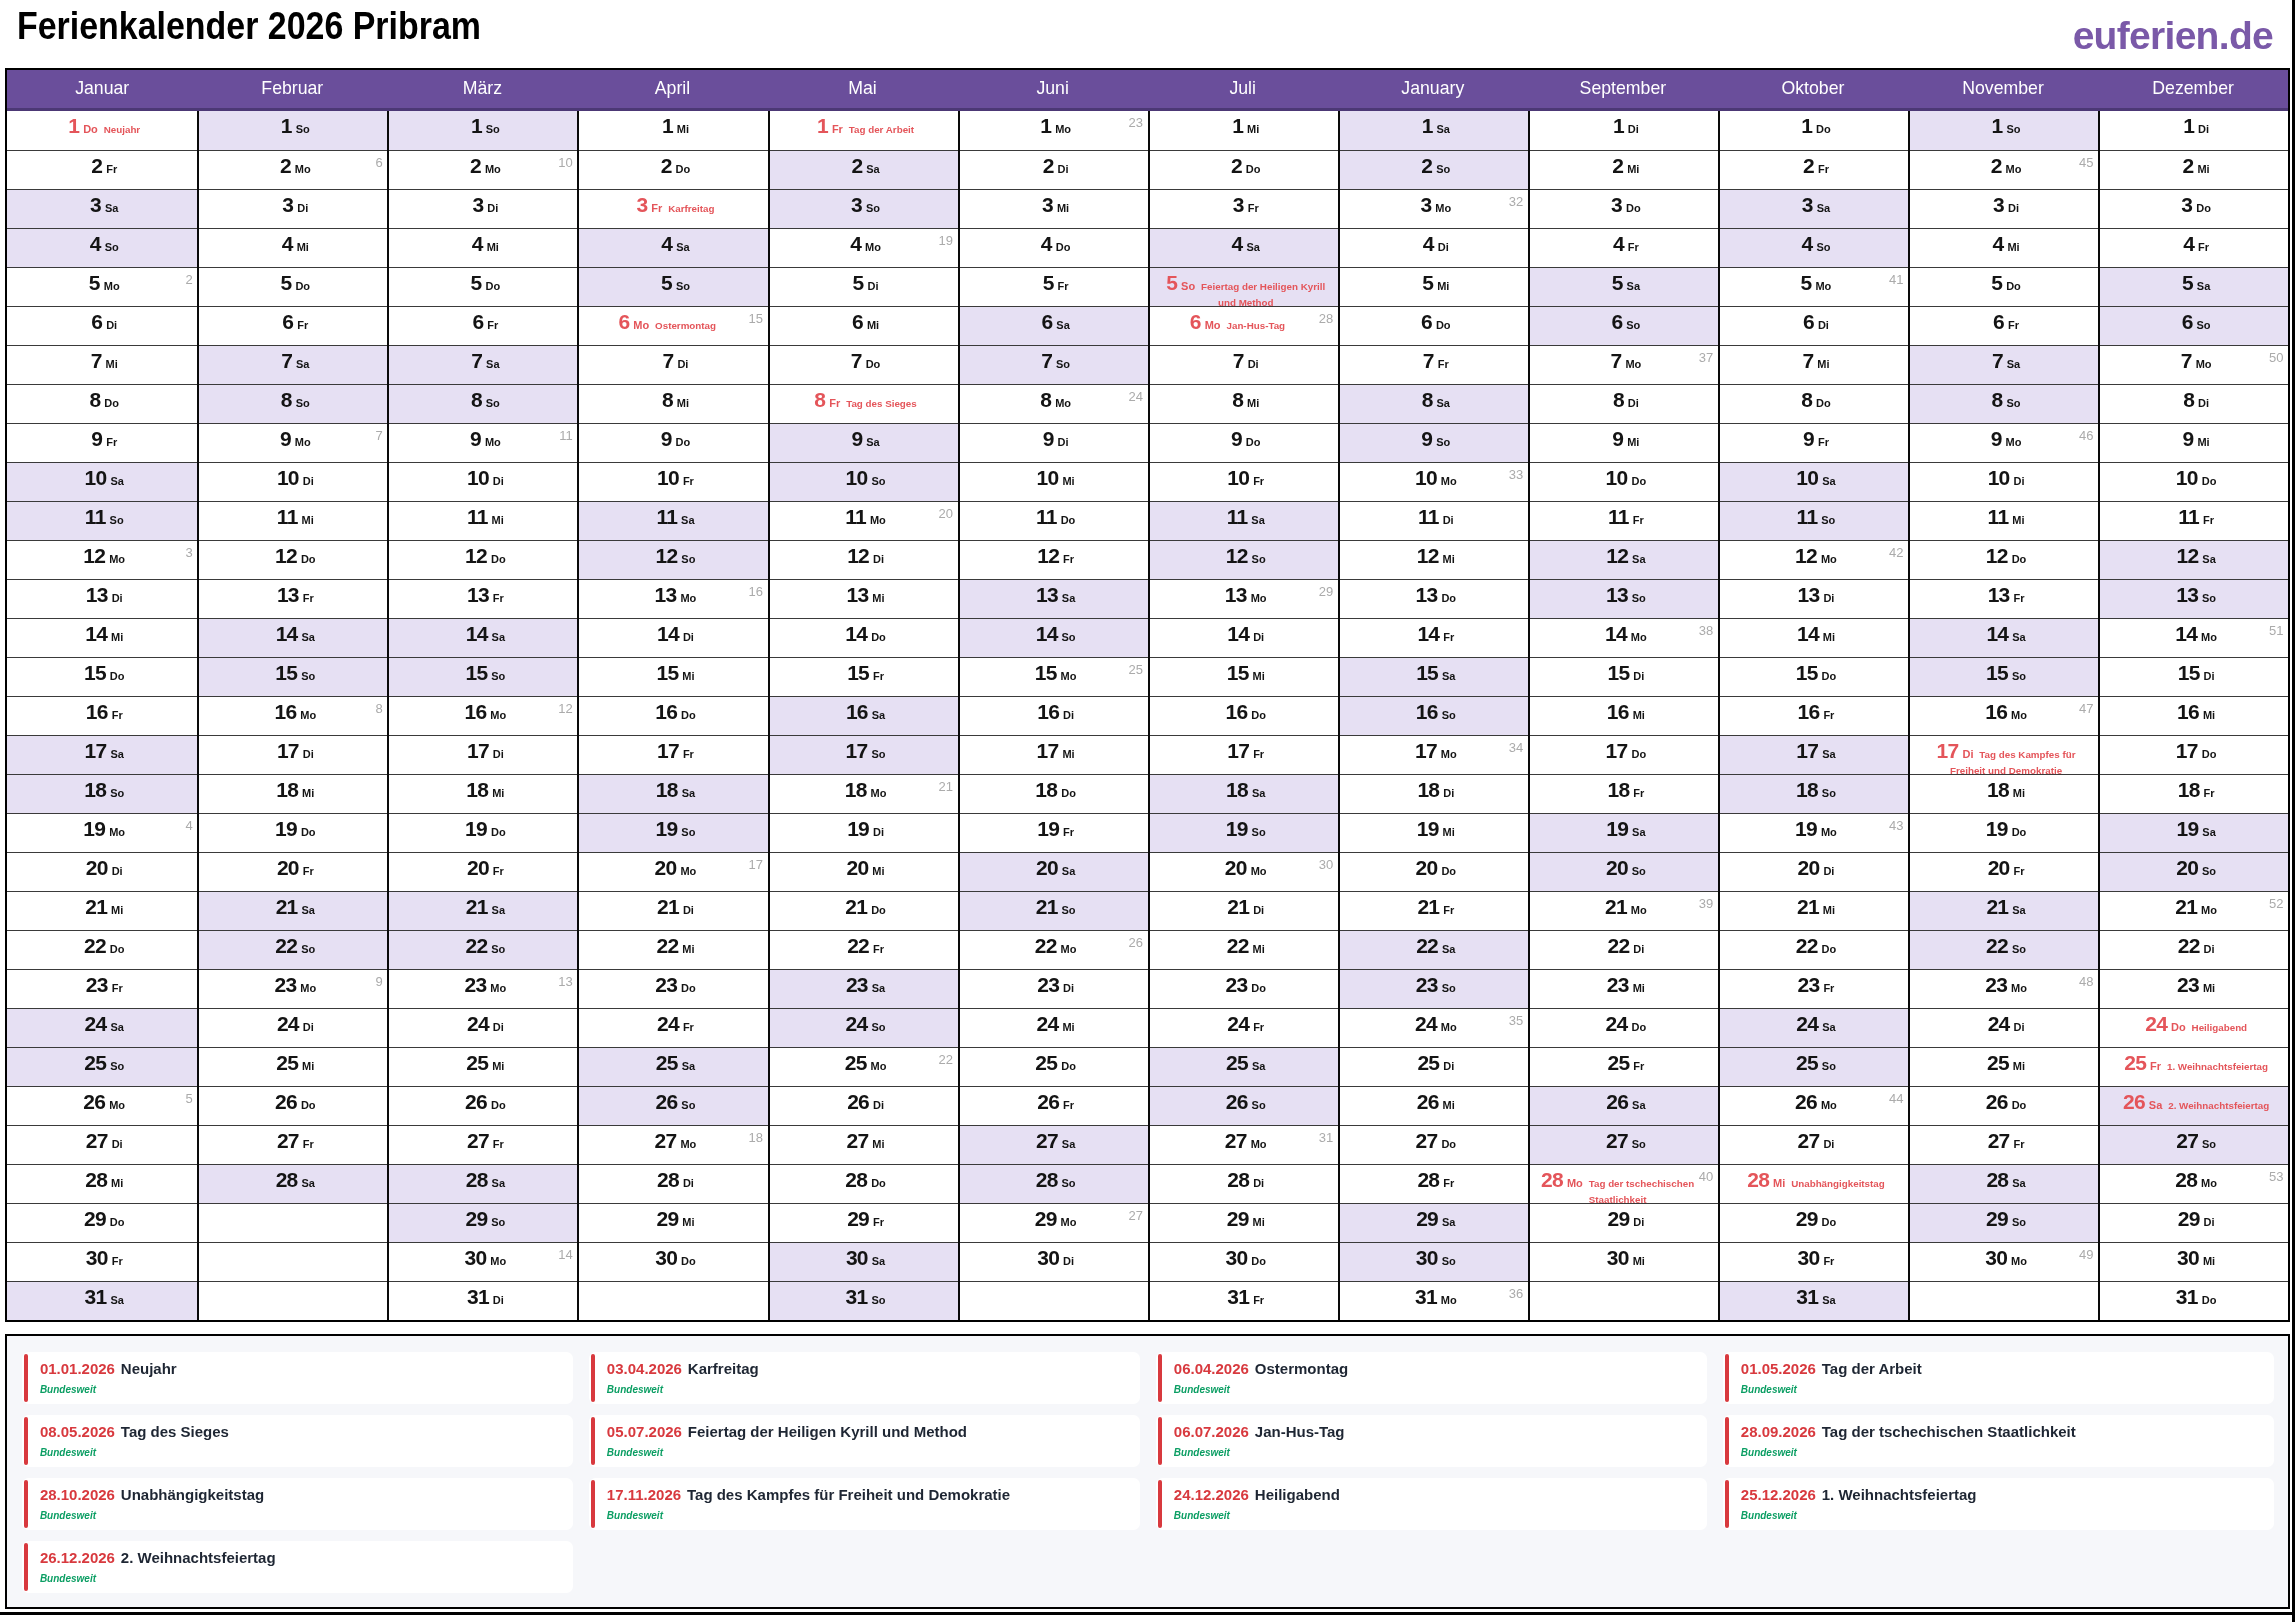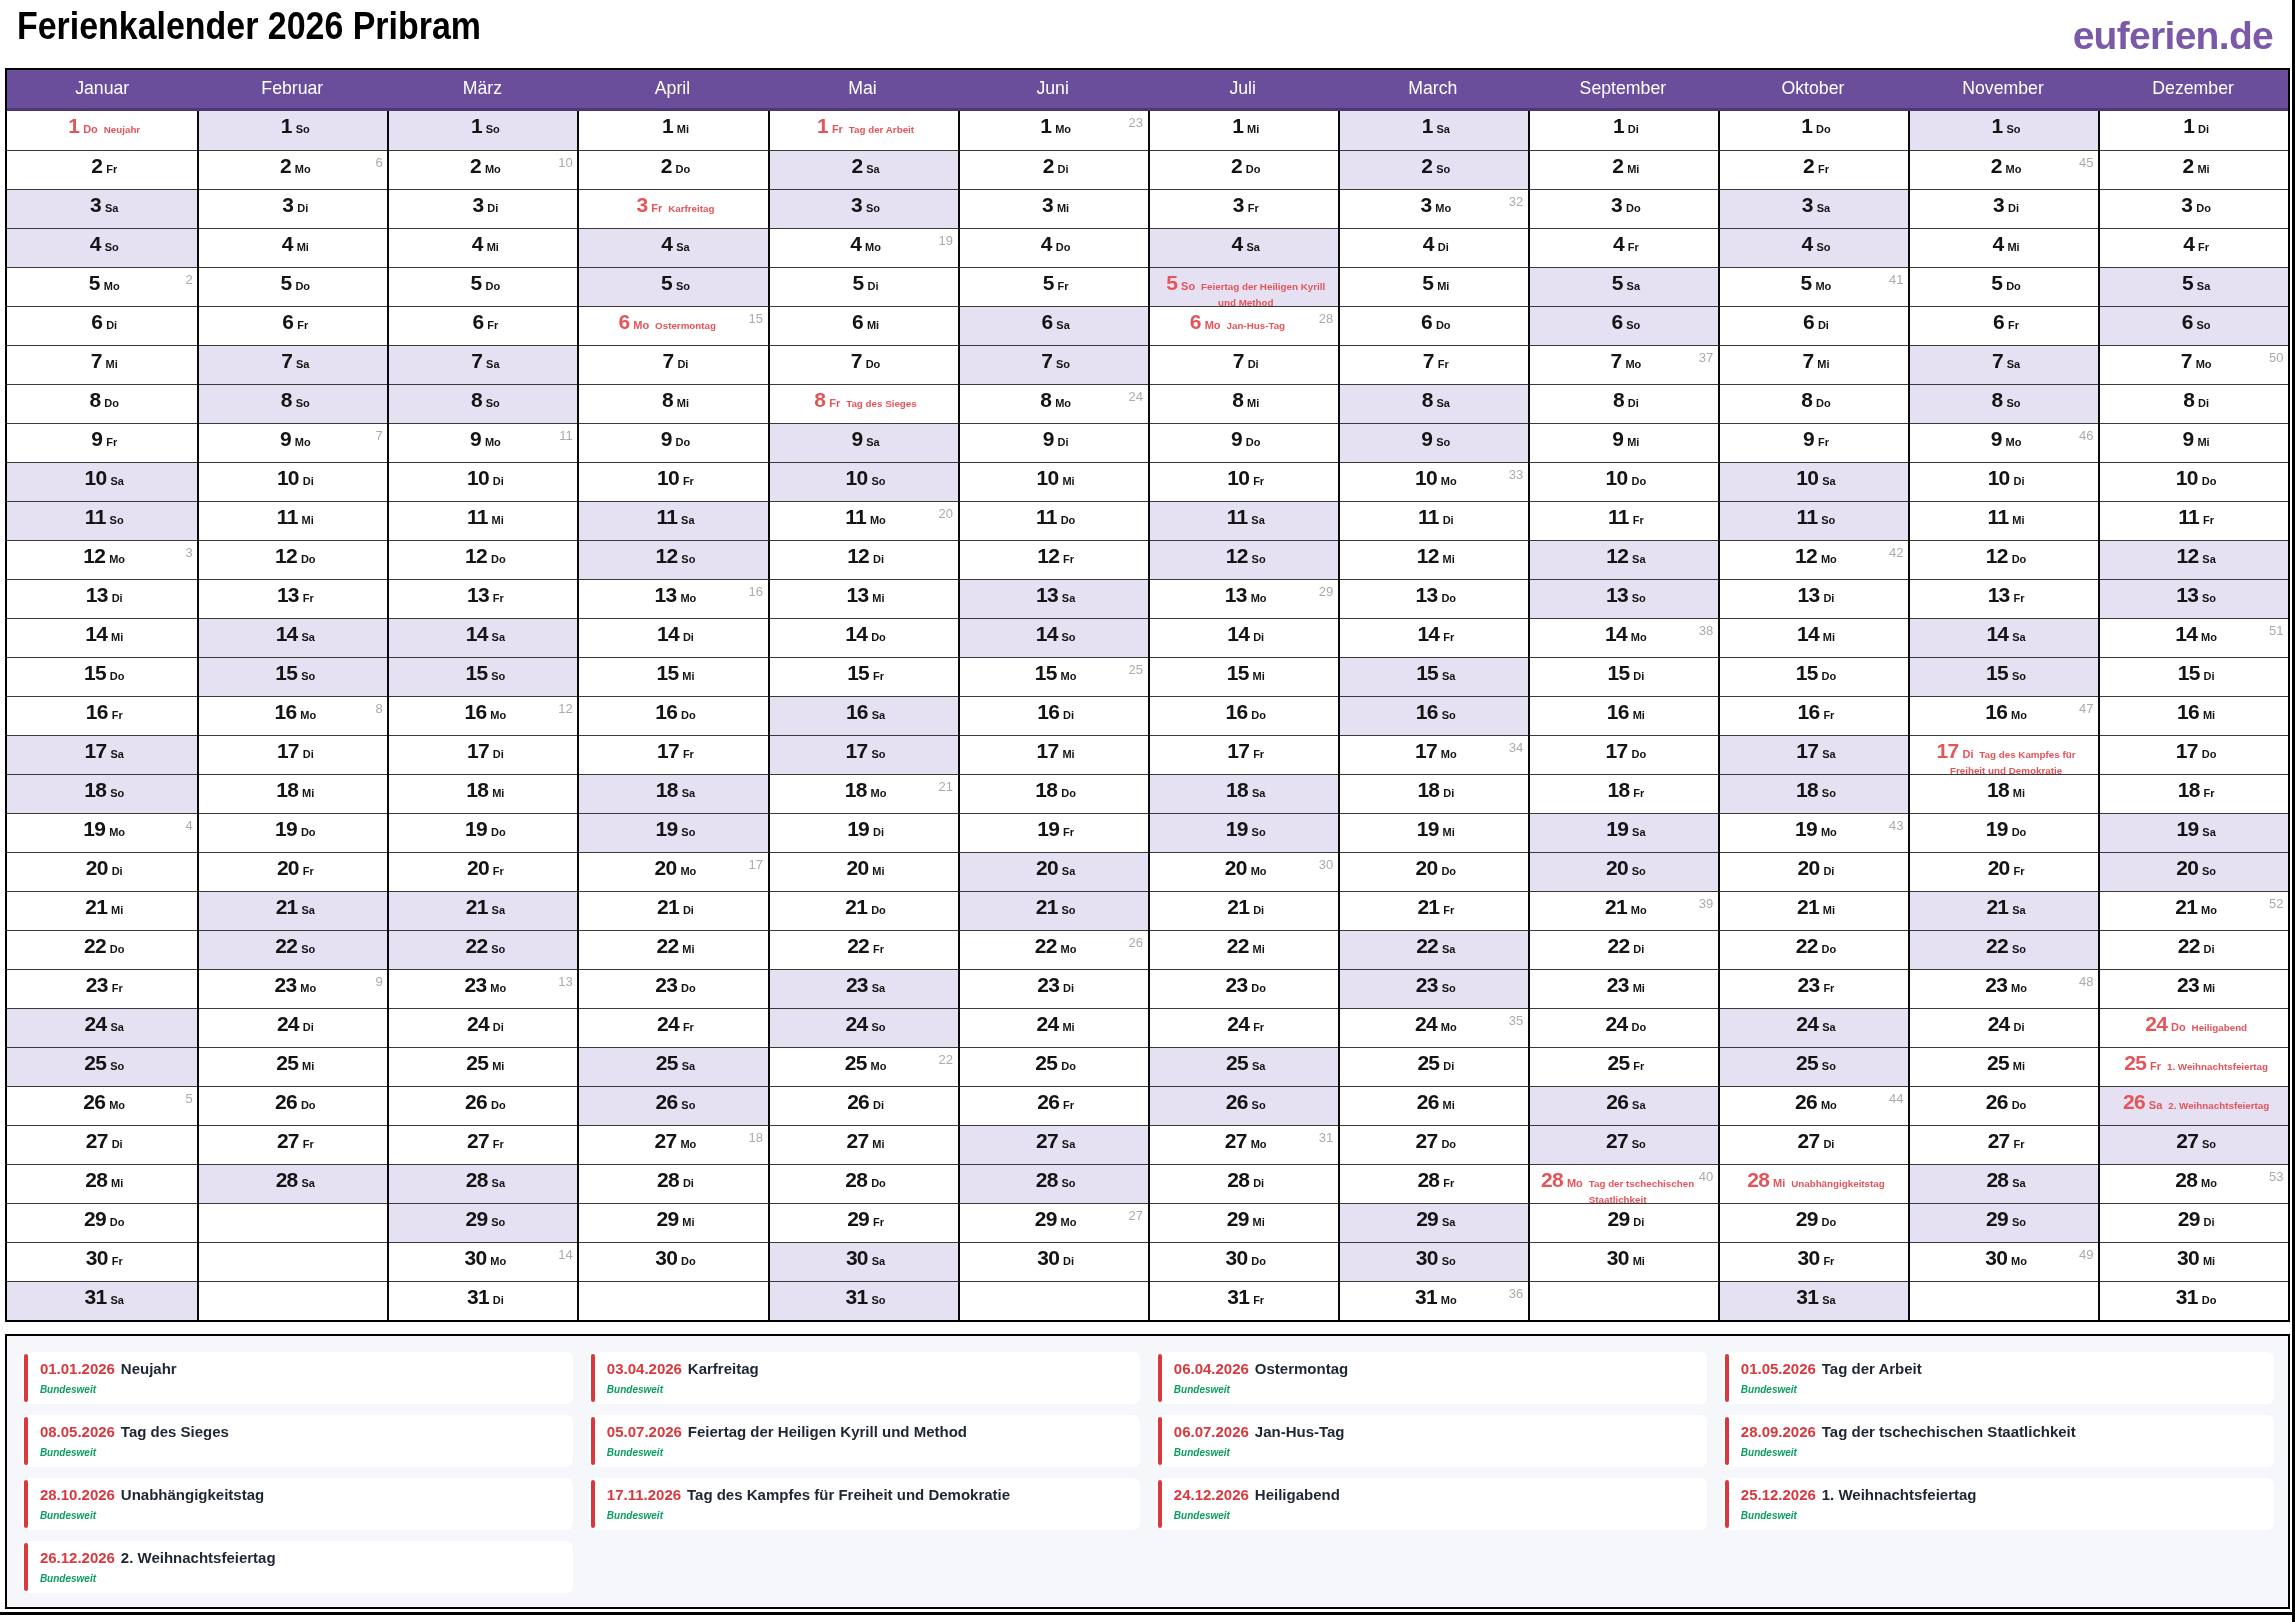--- a/index.html
+++ b/index.html
@@ -91,21 +91,21 @@
 
 <div class="cal">
   <div class="cal-header">
       <div class="mh">Januar</div>
       <div class="mh">Februar</div>
       <div class="mh">März</div>
       <div class="mh">April</div>
       <div class="mh">Mai</div>
       <div class="mh">Juni</div>
       <div class="mh">Juli</div>
-      <div class="mh">March</div>
+      <div class="mh">January</div>
       <div class="mh">September</div>
       <div class="mh">Oktober</div>
       <div class="mh">November</div>
       <div class="mh">Dezember</div>
     </div>
   <div class="cal-body">
       <div class="month-col">
         <div class="day-cell holiday"><span class="dnum">1</span><span class="dwd">Do</span><span class="dhol">Neujahr</span></div>
         <div class="day-cell"><span class="dnum">2</span><span class="dwd">Fr</span></div>
         <div class="day-cell weekend"><span class="dnum">3</span><span class="dwd">Sa</span></div>

